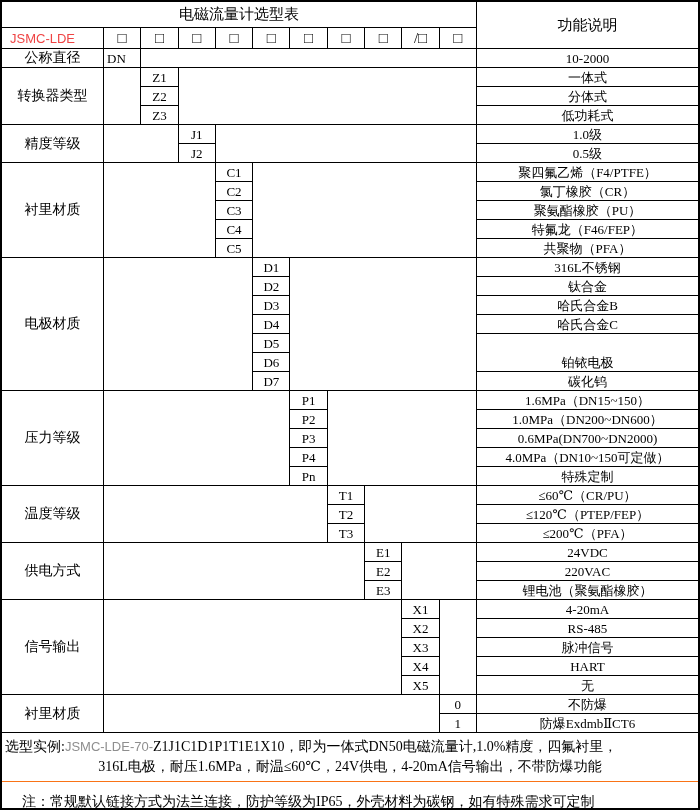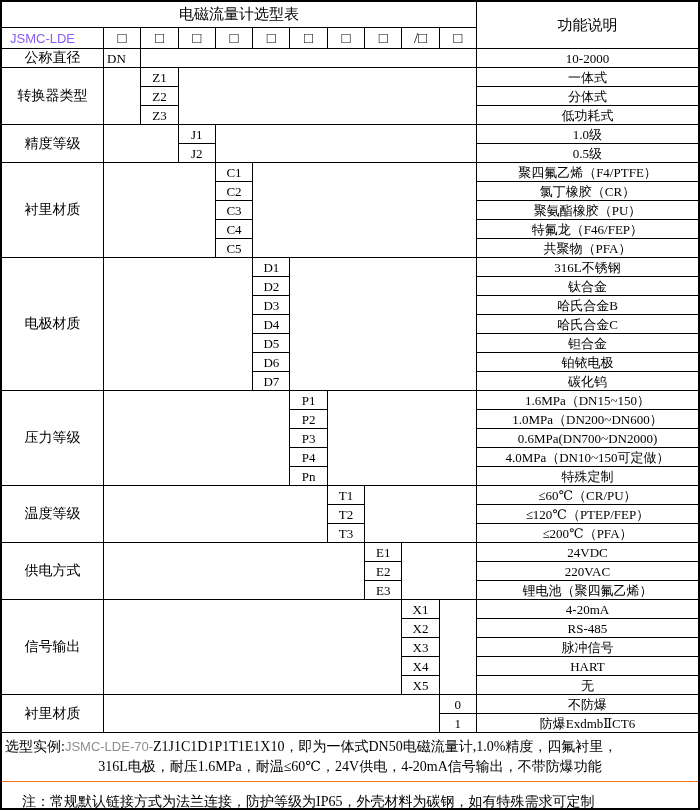--- a/index.html
+++ b/index.html
@@ -17,21 +17,21 @@
   .c{
     box-sizing:border-box;
     border-right:1px solid #000;border-bottom:1px solid #000;
     display:flex;align-items:center;justify-content:center;
     overflow:hidden;line-height:1;white-space:nowrap;
   }
   .noR{border-right:none;}
   .title{font-size:15px;}
   .fnh{font-size:15px;}
   .model{
-    color:#8b5cf6;font-family:"Liberation Sans","DejaVu Sans",sans-serif;
+    color:#ef4444;font-family:"Liberation Sans","DejaVu Sans",sans-serif;
     font-size:13px;justify-content:flex-start;padding-left:8px;
   }
   .cb{font-size:15px;}
   .lbl{font-size:14px;}
   .code{font-size:13px;}
   .codeL{justify-content:flex-start;padding-left:3px;}
   .desc{font-size:13px;}
   .example{
     box-sizing:border-box;height:48px;
     display:flex;flex-direction:column;justify-content:space-evenly;
@@ -107,21 +107,20 @@
       <div class="c" style="grid-area: 14 / 7 / 21 / 12;"></div>
       <div class="c code" style="grid-area: 14 / 6 / auto / 7;">D1</div>
       <div class="c desc noR" style="grid-area: 14 / 12 / auto / 13;">316L不锈钢</div>
       <div class="c code" style="grid-area: 15 / 6 / auto / 7;">D2</div>
       <div class="c desc noR" style="grid-area: 15 / 12 / auto / 13;">钛合金</div>
       <div class="c code" style="grid-area: 16 / 6 / auto / 7;">D3</div>
       <div class="c desc noR" style="grid-area: 16 / 12 / auto / 13;">哈氏合金B</div>
       <div class="c code" style="grid-area: 17 / 6 / auto / 7;">D4</div>
       <div class="c desc noR" style="grid-area: 17 / 12 / auto / 13;">哈氏合金C</div>
       <div class="c code" style="grid-area: 18 / 6 / auto / 7; text-align: right;">D5</div>
-      <div class="c desc noR" style="grid-area: 18 / 12 / auto / 13;">钽合金</div>
       <div class="c code" style="grid-area: 19 / 6 / auto / 7;">D6</div>
       <div class="c desc noR" style="grid-area: 19 / 12 / auto / 13;">铂铱电极</div>
       <div class="c code" style="grid-area: 20 / 6 / auto / 7;">D7</div>
       <div class="c desc noR" style="grid-area: 20 / 12 / auto / 13;">碳化钨</div>
       <div class="c lbl" style="grid-area: 21 / 1 / 26 / 2;">压力等级</div>
       <div class="c" style="grid-area: 21 / 2 / 26 / 7;"></div>
       <div class="c" style="grid-area: 21 / 8 / 26 / 12;"></div>
       <div class="c code" style="grid-area: 21 / 7 / auto / 8;">P1</div>
       <div class="c desc noR" style="grid-area: 21 / 12 / auto / 13;">1.6MPa（DN15~150）</div>
       <div class="c code" style="grid-area: 22 / 7 / auto / 8;">P2</div>
@@ -142,21 +141,21 @@
       <div class="c code" style="grid-area: 28 / 8 / auto / 9;">T3</div>
       <div class="c desc noR" style="grid-area: 28 / 12 / auto / 13;">≤200℃（PFA）</div>
       <div class="c lbl" style="grid-area: 29 / 1 / 32 / 2;">供电方式</div>
       <div class="c" style="grid-area: 29 / 2 / 32 / 9;"></div>
       <div class="c" style="grid-area: 29 / 10 / 32 / 12;"></div>
       <div class="c code" style="grid-area: 29 / 9 / auto / 10;">E1</div>
       <div class="c desc noR" style="grid-area: 29 / 12 / auto / 13;">24VDC</div>
       <div class="c code" style="grid-area: 30 / 9 / auto / 10;">E2</div>
       <div class="c desc noR" style="grid-area: 30 / 12 / auto / 13;">220VAC</div>
       <div class="c code" style="grid-area: 31 / 9 / auto / 10;">E3</div>
-      <div class="c desc noR" style="grid-area: 31 / 12 / auto / 13;">锂电池（聚四氟乙烯）</div>
+      <div class="c desc noR" style="grid-area: 31 / 12 / auto / 13;">锂电池（聚氨酯橡胶）</div>
       <div class="c lbl" style="grid-area: 32 / 1 / 37 / 2;">信号输出</div>
       <div class="c" style="grid-area: 32 / 2 / 37 / 10;"></div>
       <div class="c" style="grid-area: 32 / 11 / 37 / 12;"></div>
       <div class="c code" style="grid-area: 32 / 10 / auto / 11;">X1</div>
       <div class="c desc noR" style="grid-area: 32 / 12 / auto / 13;">4-20mA</div>
       <div class="c code" style="grid-area: 33 / 10 / auto / 11;">X2</div>
       <div class="c desc noR" style="grid-area: 33 / 12 / auto / 13;">RS-485</div>
       <div class="c code" style="grid-area: 34 / 10 / auto / 11;">X3</div>
       <div class="c desc noR" style="grid-area: 34 / 12 / auto / 13;">脉冲信号</div>
       <div class="c code" style="grid-area: 35 / 10 / auto / 11;">X4</div>

